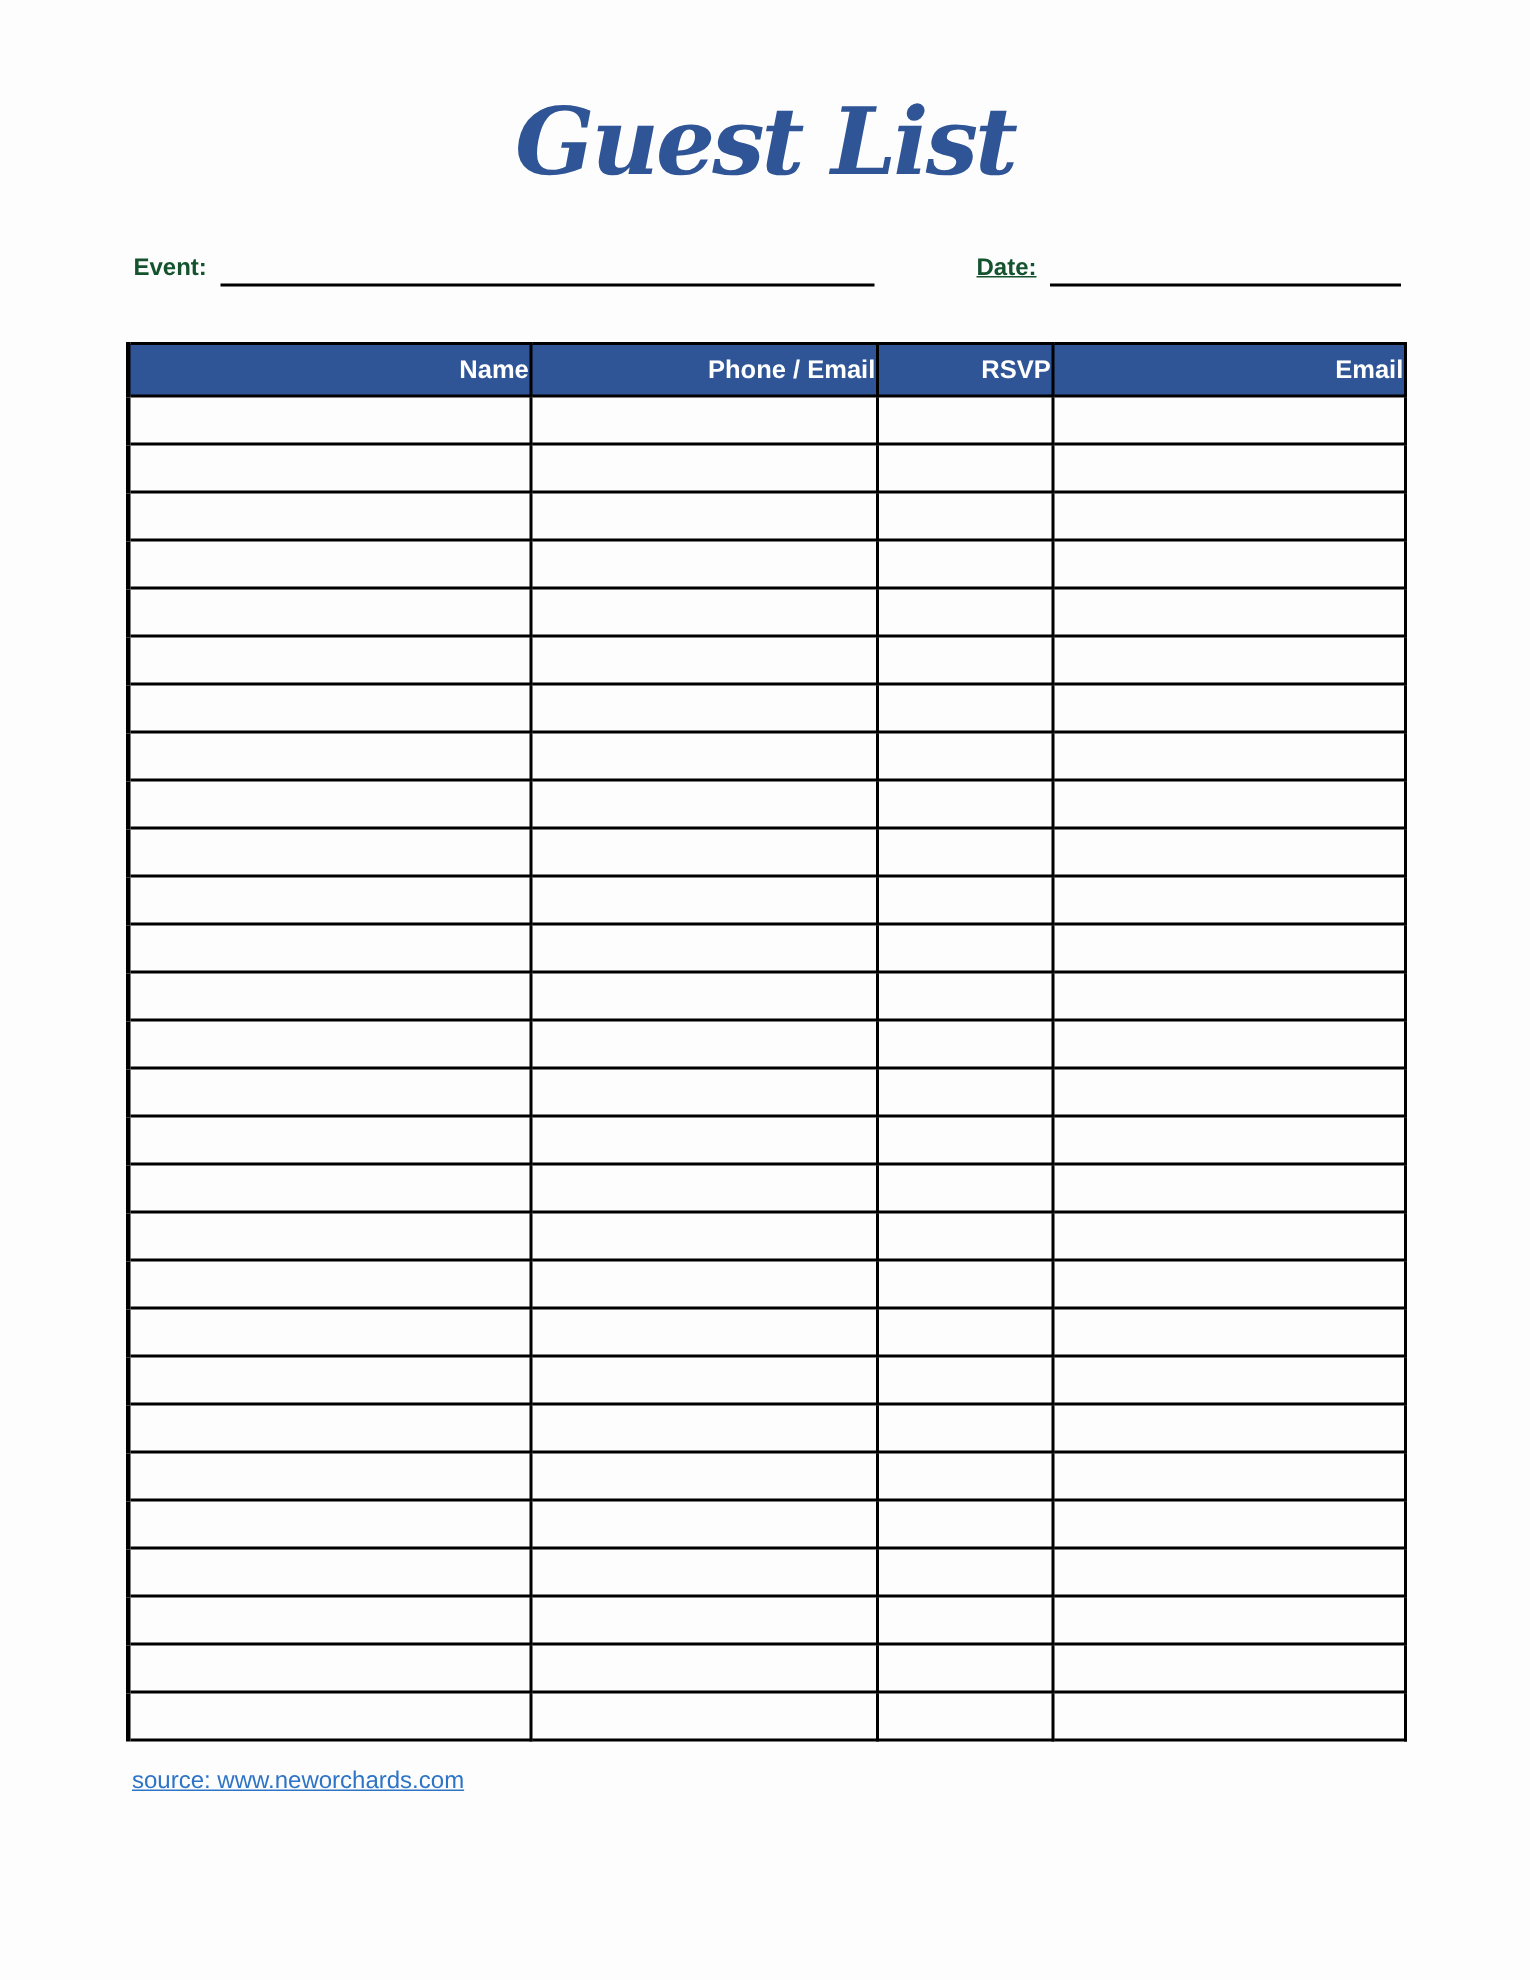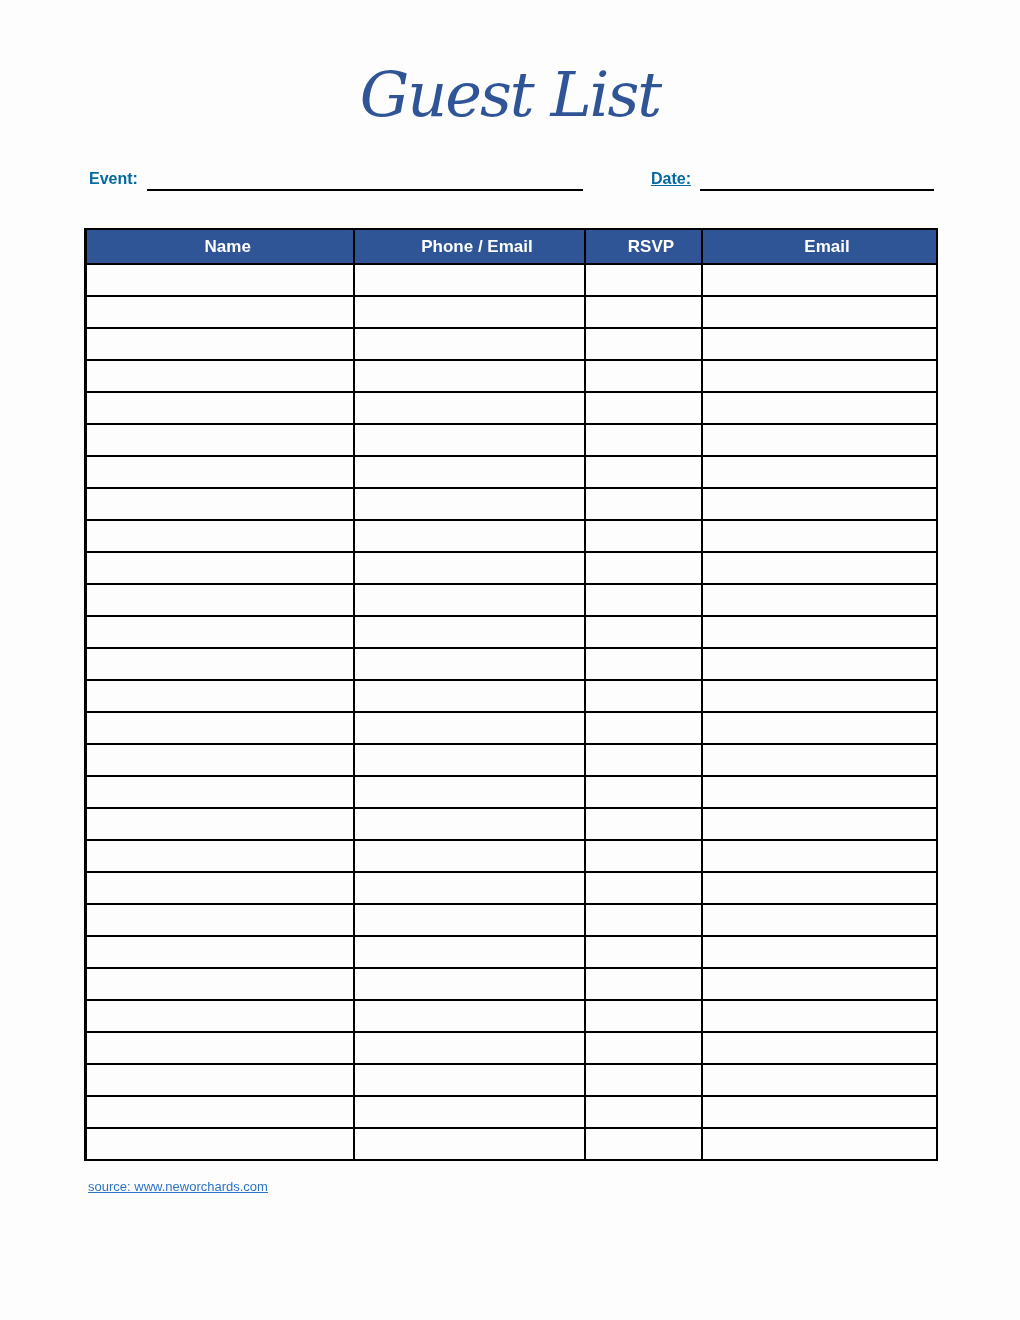--- a/index.html
+++ b/index.html
@@ -7,57 +7,57 @@
       width: 1020px; height: 1320px;
       background: #fdfdfd;
       position: relative;
       font-family: "DejaVu Sans", sans-serif;
       overflow: hidden;
     }
     .title {
       position: absolute; left: 0; top: 58px; width: 1020px;
       text-align: center;
       font-family: "DejaVu Serif", serif;
-      font-size: 62px; font-style: italic; font-weight: normal;
+      font-size: 62px; font-style: italic; font-weight: bold;
       color: #2f5597; letter-spacing: -2px;
     }
     .field-label {
       position: absolute; top: 170px;
       font-family: "Liberation Sans", sans-serif;
-      font-weight: bold; font-size: 16px; color: #0369a1;
+      font-weight: bold; font-size: 16px; color: #14532d;
     }
     .field-line {
       position: absolute; top: 189px; height: 2px; background: #000;
     }
     table.guest {
       position: absolute; left: 84px; top: 228px;
       width: 851px;
       border-collapse: collapse;
       table-layout: fixed;
     }
     table.guest th {
       background: #2f5597; color: #fff;
       font-family: "Liberation Sans", sans-serif;
       font-weight: bold; font-size: 17px;
-      text-align: center; padding: 0 0 0 16px;
+      text-align: right; padding: 0 0 0 16px;
       height: 33px;
       border: 2px solid #000;
     }
     table.guest th:first-child { border-left: 3px solid #000; }
     table.guest td {
       height: 30px;
       border: 2px solid #000;
       background: #fdfdfd;
       padding: 0;
     }
     table.guest td:first-child { border-left: 3px solid #000; }
     .source {
       position: absolute; left: 88px; top: 1179px;
       font-family: "Liberation Sans", sans-serif;
-      font-size: 13px; color: #2e74c6;
+      font-size: 16px; color: #2e74c6;
       text-decoration: underline;
     }
   </style>
 </head>
 <body>
 
 <div class="title">Guest List</div>
 
 <span class="field-label" style="left:89px;">Event:</span>
 <div class="field-line" style="left:147px; width:436px;"></div>

